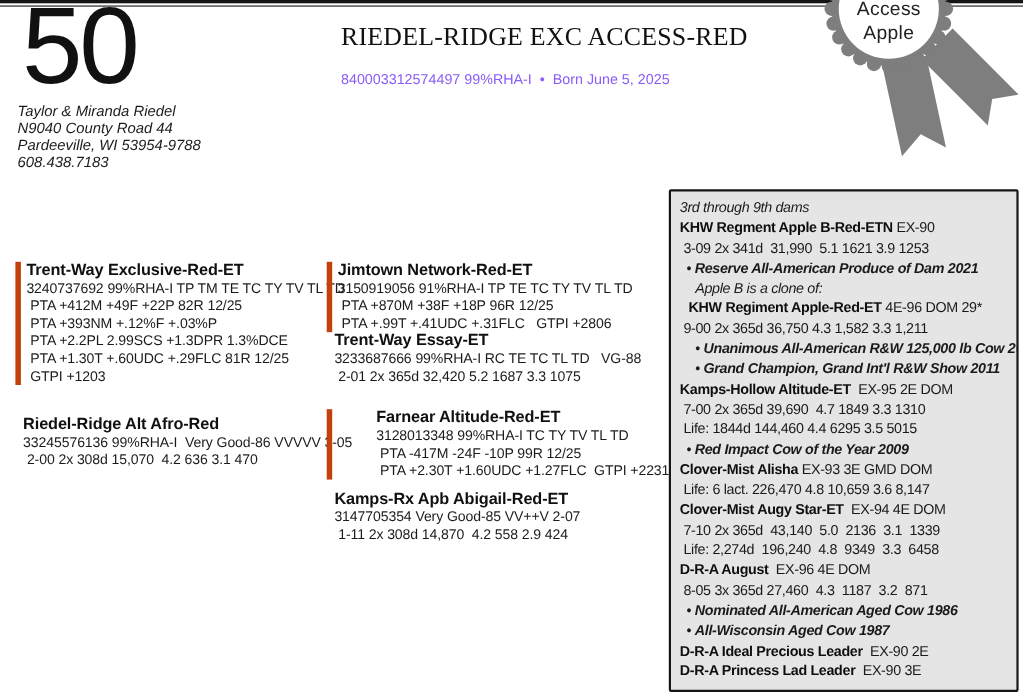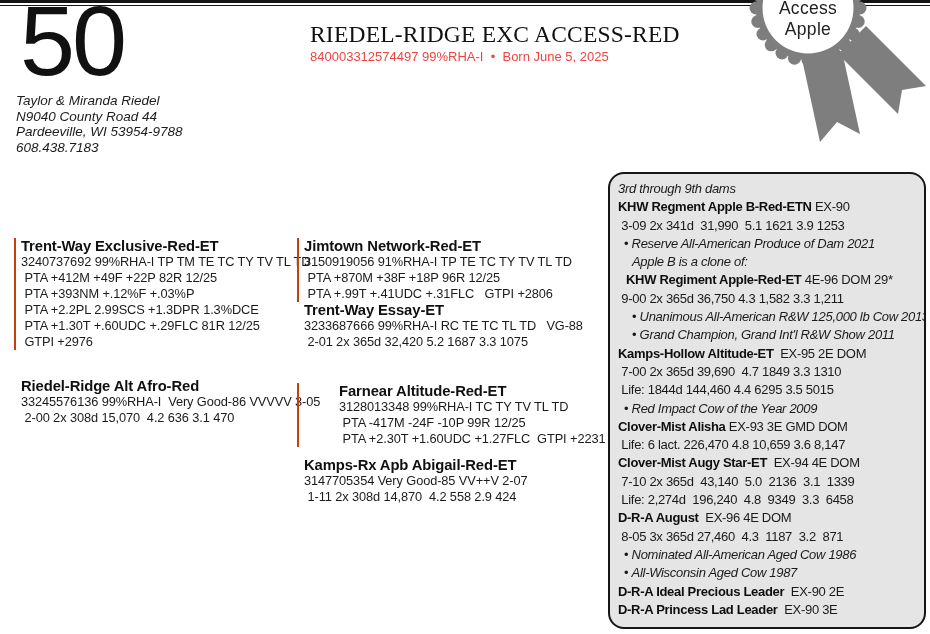--- a/index.html
+++ b/index.html
@@ -10,52 +10,52 @@
     border-top:3px solid #141414;border-bottom:1px solid #141414;box-sizing:border-box;}
 
   .lot-number{position:absolute;left:20px;top:-9px;font-size:99px;line-height:1;
     font-weight:400;letter-spacing:-3px;color:#111;}
 
   .consignor{position:absolute;left:16px;top:93px;font-style:italic;
     font-size:13.5px;line-height:15.6px;color:#1c1c1c;}
 
   .title-block{position:absolute;left:310px;top:21px;}
   .animal-title{font-size:23.5px;line-height:26px;letter-spacing:.2px;color:#111;font-family:Liberation Serif, serif;}
-  .animal-sub{font-size:13px;margin-top:2px;white-space:pre;color:#ef4444;}
+  .animal-sub{font-size:13px;margin-top:17px;white-space:pre;color:#8b5cf6;}
 
   
   .ribbon{position:absolute;left:742px;top:0;width:190px;height:170px;}
   .ribbon-svg{position:absolute;left:0;top:-62px;}
   .ribbon-text{position:absolute;left:0;top:-2px;width:132px;text-align:center;
     font-size:17.5px;line-height:21px;color:#222;letter-spacing:.3px;}
 
   
   .ped-col{position:absolute;font-size:12.8px;line-height:16px;letter-spacing:-.1px;}
   #ped-col1{left:14px;top:238px;width:288px;}
   #ped-col2{left:297px;top:238px;width:308px;}
   .ped-block{padding-left:5px;border-left:2px solid transparent;}
-  .ped-block.bracket{border-left:2px solid #c2410c;}
+  .ped-block.bracket{border-left:5px solid #c2410c;}
   .ped-name{font-weight:bold;font-size:14.8px;line-height:16px;white-space:pre;color:#101010;}
   .ped-line{white-space:pre;color:#1b1b1b;}
   #ped-col1 .ped-block:nth-child(2){margin-top:28px;}
-  #ped-col2 .ped-block:nth-child(3){margin-top:33px;padding-left:40px;}
+  #ped-col2 .ped-block:nth-child(3){margin-top:22px;padding-left:40px;}
   #ped-col2 .ped-block:nth-child(4){margin-top:10px;}
 
   
   .dams-box{position:absolute;left:608px;top:172px;width:318px;height:457px;
-    background:#e5e5e5;border:2px solid #161616;border-radius:16px;box-sizing:border-box;
+    background:#e5e5e5;border:2px solid #161616;border-radius:2px;box-sizing:border-box;
     padding:6px 8px;font-size:13px;line-height:18.3px;overflow:hidden;letter-spacing:-.3px;}
   .dams-title{font-style:italic;white-space:pre;color:#1a1a1a;}
   .dam-row{white-space:pre;color:#1a1a1a;}
   .dam-row b{color:#0e0e0e;}
   .dam-row.bullet{padding-left:6px;}
   .dam-row.bullet2{padding-left:14px;}
   .dam-row.italic2{padding-left:14px;font-style:italic;}
   .dam-row.name2{padding-left:8px;}
-  .dam-row .btxt{font-style:italic;}
+  .dam-row .btxt{font-style:italic;font-weight:bold;}
 </style>
 </head>
 <body>
 
 <div class="page">
 
   <div class="top-rule"></div>
 
   <div class="lot-number">50</div>
 
@@ -111,21 +111,21 @@
   </div>
 
   <div class="ped-col" id="ped-col1">
       <div class="ped-block bracket">
         <div class="ped-name">Trent-Way Exclusive-Red-ET</div>
         <div class="ped-line">3240737692 99%RHA-I TP TM TE TC TY TV TL TD</div>
         <div class="ped-line"> PTA +412M +49F +22P 82R 12/25</div>
         <div class="ped-line"> PTA +393NM +.12%F +.03%P</div>
         <div class="ped-line"> PTA +2.2PL 2.99SCS +1.3DPR 1.3%DCE</div>
         <div class="ped-line"> PTA +1.30T +.60UDC +.29FLC 81R 12/25</div>
-        <div class="ped-line"> GTPI +2976</div>
+        <div class="ped-line"> GTPI +1203</div>
       </div>
       <div class="ped-block">
         <div class="ped-name">Riedel-Ridge Alt Afro-Red</div>
         <div class="ped-line">33245576136 99%RHA-I  Very Good-86 VVVVV 3-05</div>
         <div class="ped-line"> 2-00 2x 308d 15,070  4.2 636 3.1 470</div>
       </div>
     </div>
   <div class="ped-col" id="ped-col2">
       <div class="ped-block bracket">
         <div class="ped-name">Jimtown Network-Red-ET</div>

